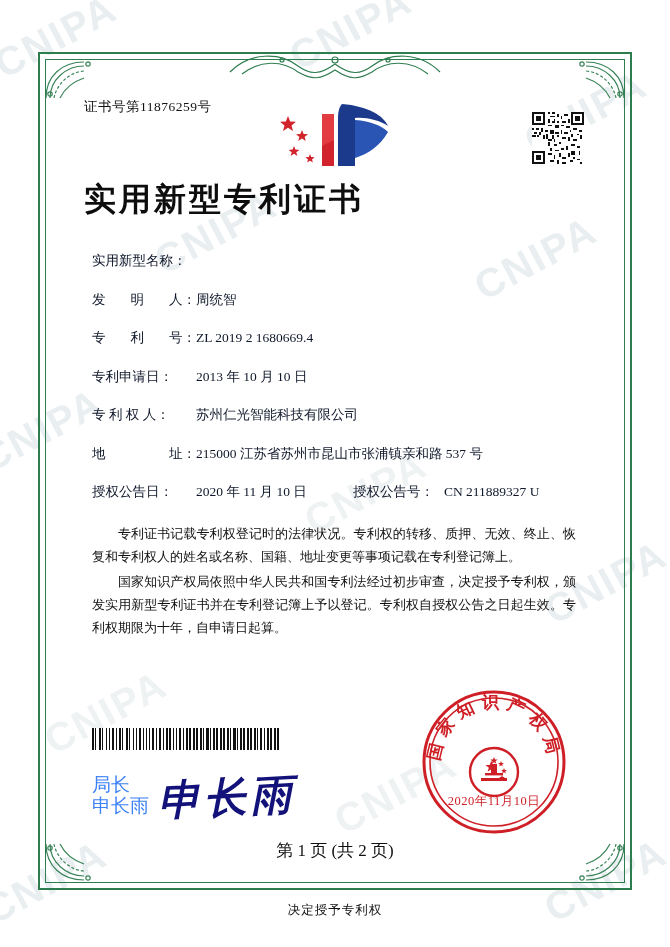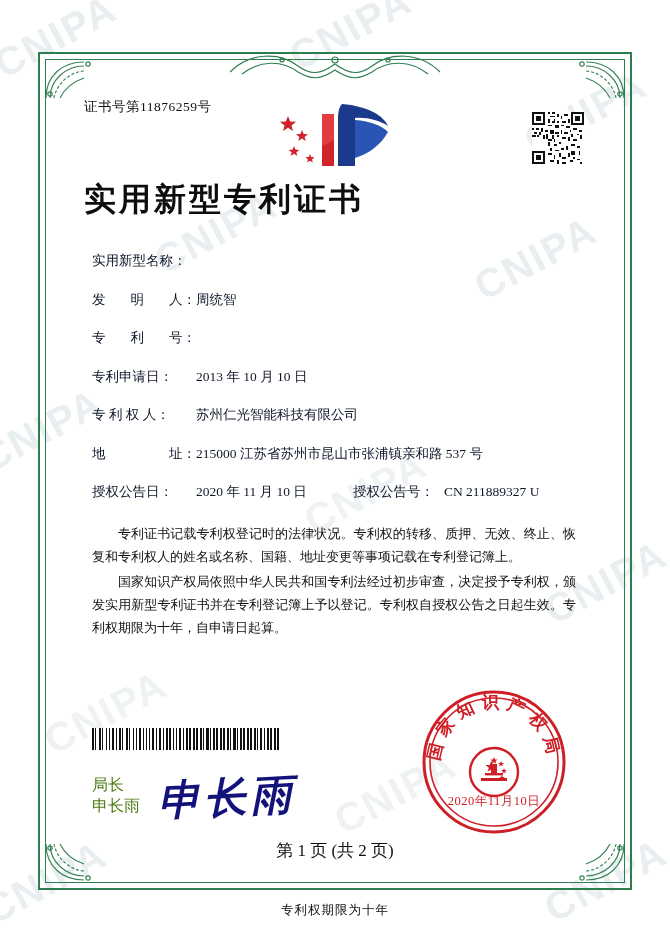--- a/index.html
+++ b/index.html
@@ -180,23 +180,23 @@
         #111 3px, #111 4px, #fff 4px, #fff 6.5px,
         #111 6.5px, #111 8.5px, #fff 8.5px, #fff 10px,
         #111 10px, #111 11px, #fff 11px, #fff 13.5px);
   }
 
   
   .sign-block {
     position: absolute;
     left: 52px;
     bottom: 72px;
-    font-size: 16px;
+    font-size: 19px;
     line-height: 21px;
-    color: #4d7c0f;
+    color: #3b82f6;
   }
   .sign-script {
     position: absolute;
     left: 118px;
     bottom: 62px;
     font-size: 42px;
     font-family: "Liberation Serif", "DejaVu Serif", serif;
     font-style: italic;
     font-weight: 700;
     color: #12127a;
@@ -430,20 +430,21 @@
         </div>
         <div class="field-value">周统智</div>
       </div>
 
       <div class="field-row">
         <div class="field-label spread">
           <span>专</span>
           <span>利</span>
           <span>号：</span>
         </div>
+        <div class="field-value">ZL 2019 2 1680669.4</div>
       </div>
 
       <div class="field-row">
         <div class="field-label">专利申请日：</div>
         <div class="field-value">2013 年 10 月 10 日</div>
       </div>
 
       <div class="field-row">
         <div class="field-label">专 利 权 人：</div>
         <div class="field-value">苏州仁光智能科技有限公司</div>
@@ -502,13 +503,13 @@
         <rect x="-9" y="1" width="18" height="2.4"></rect>
         <rect x="-3" y="-8" width="6" height="10"></rect>
       </g>
     </g>
   </svg>
   <div class="seal-date">2020年11月10日</div>
 
   <div class="page-no">第 1 页 (共 2 页)</div>
 </div>
 
-<div class="footer-note">专利权期限为十年</div>
+<div class="footer-note">决定授予专利权</div>
 
 </body></html>

